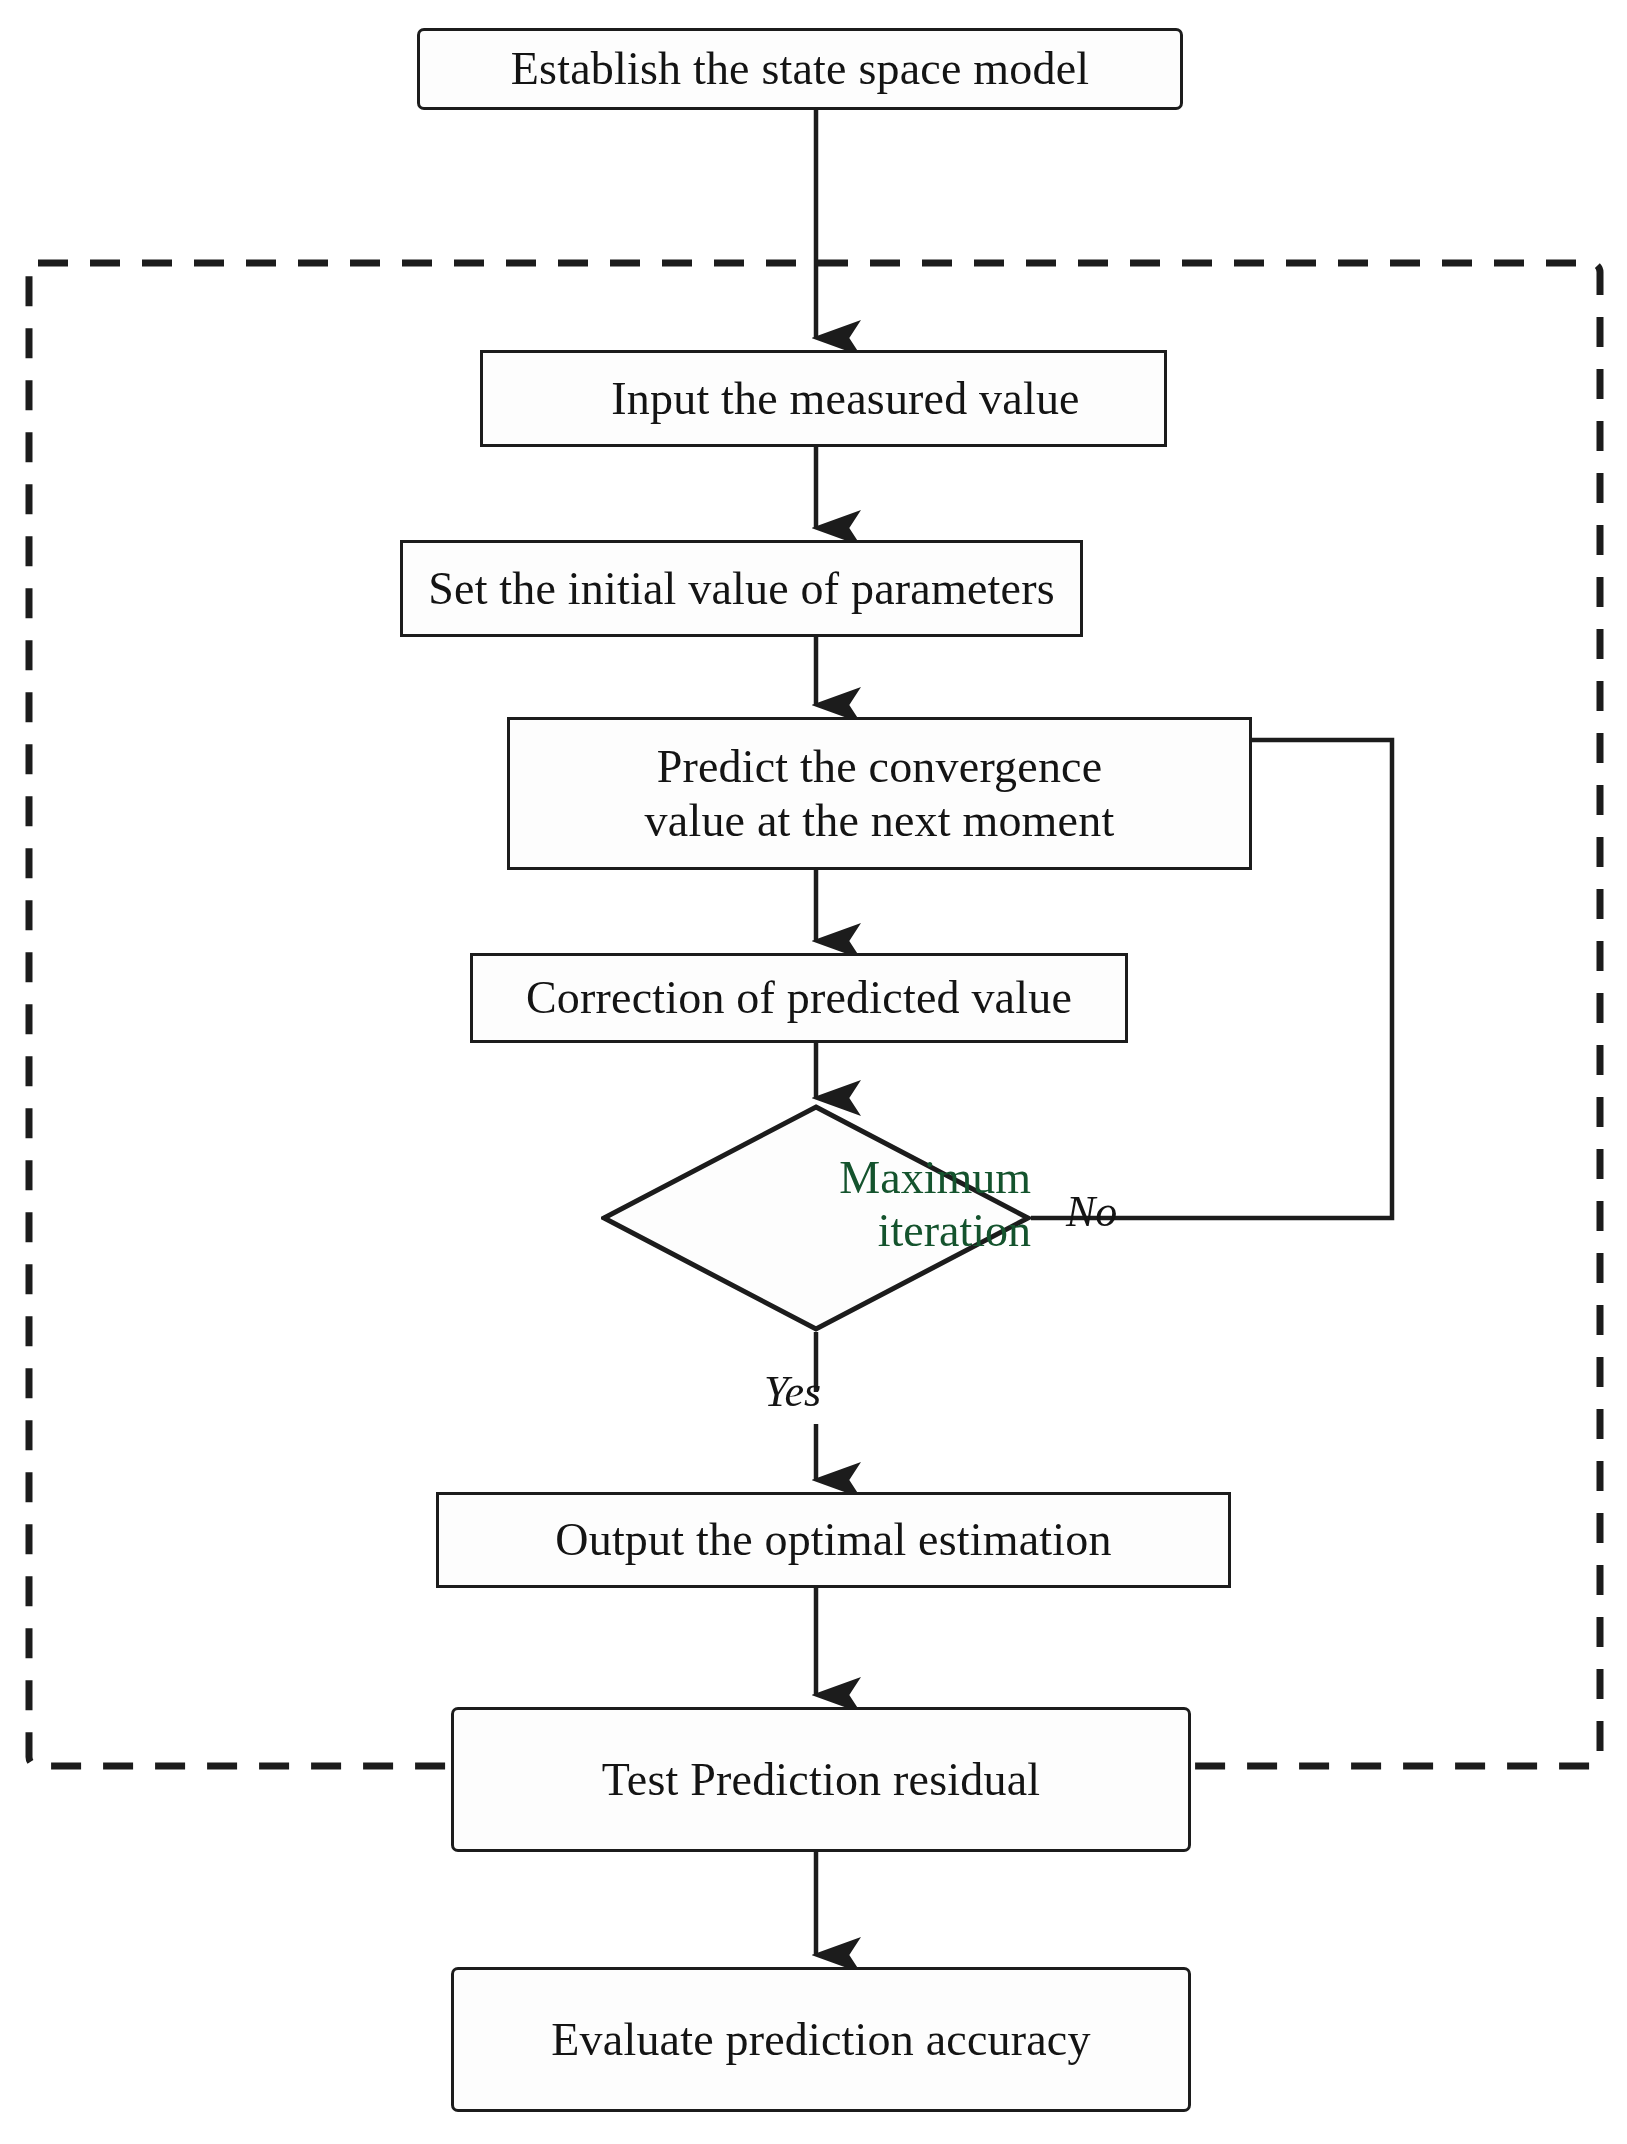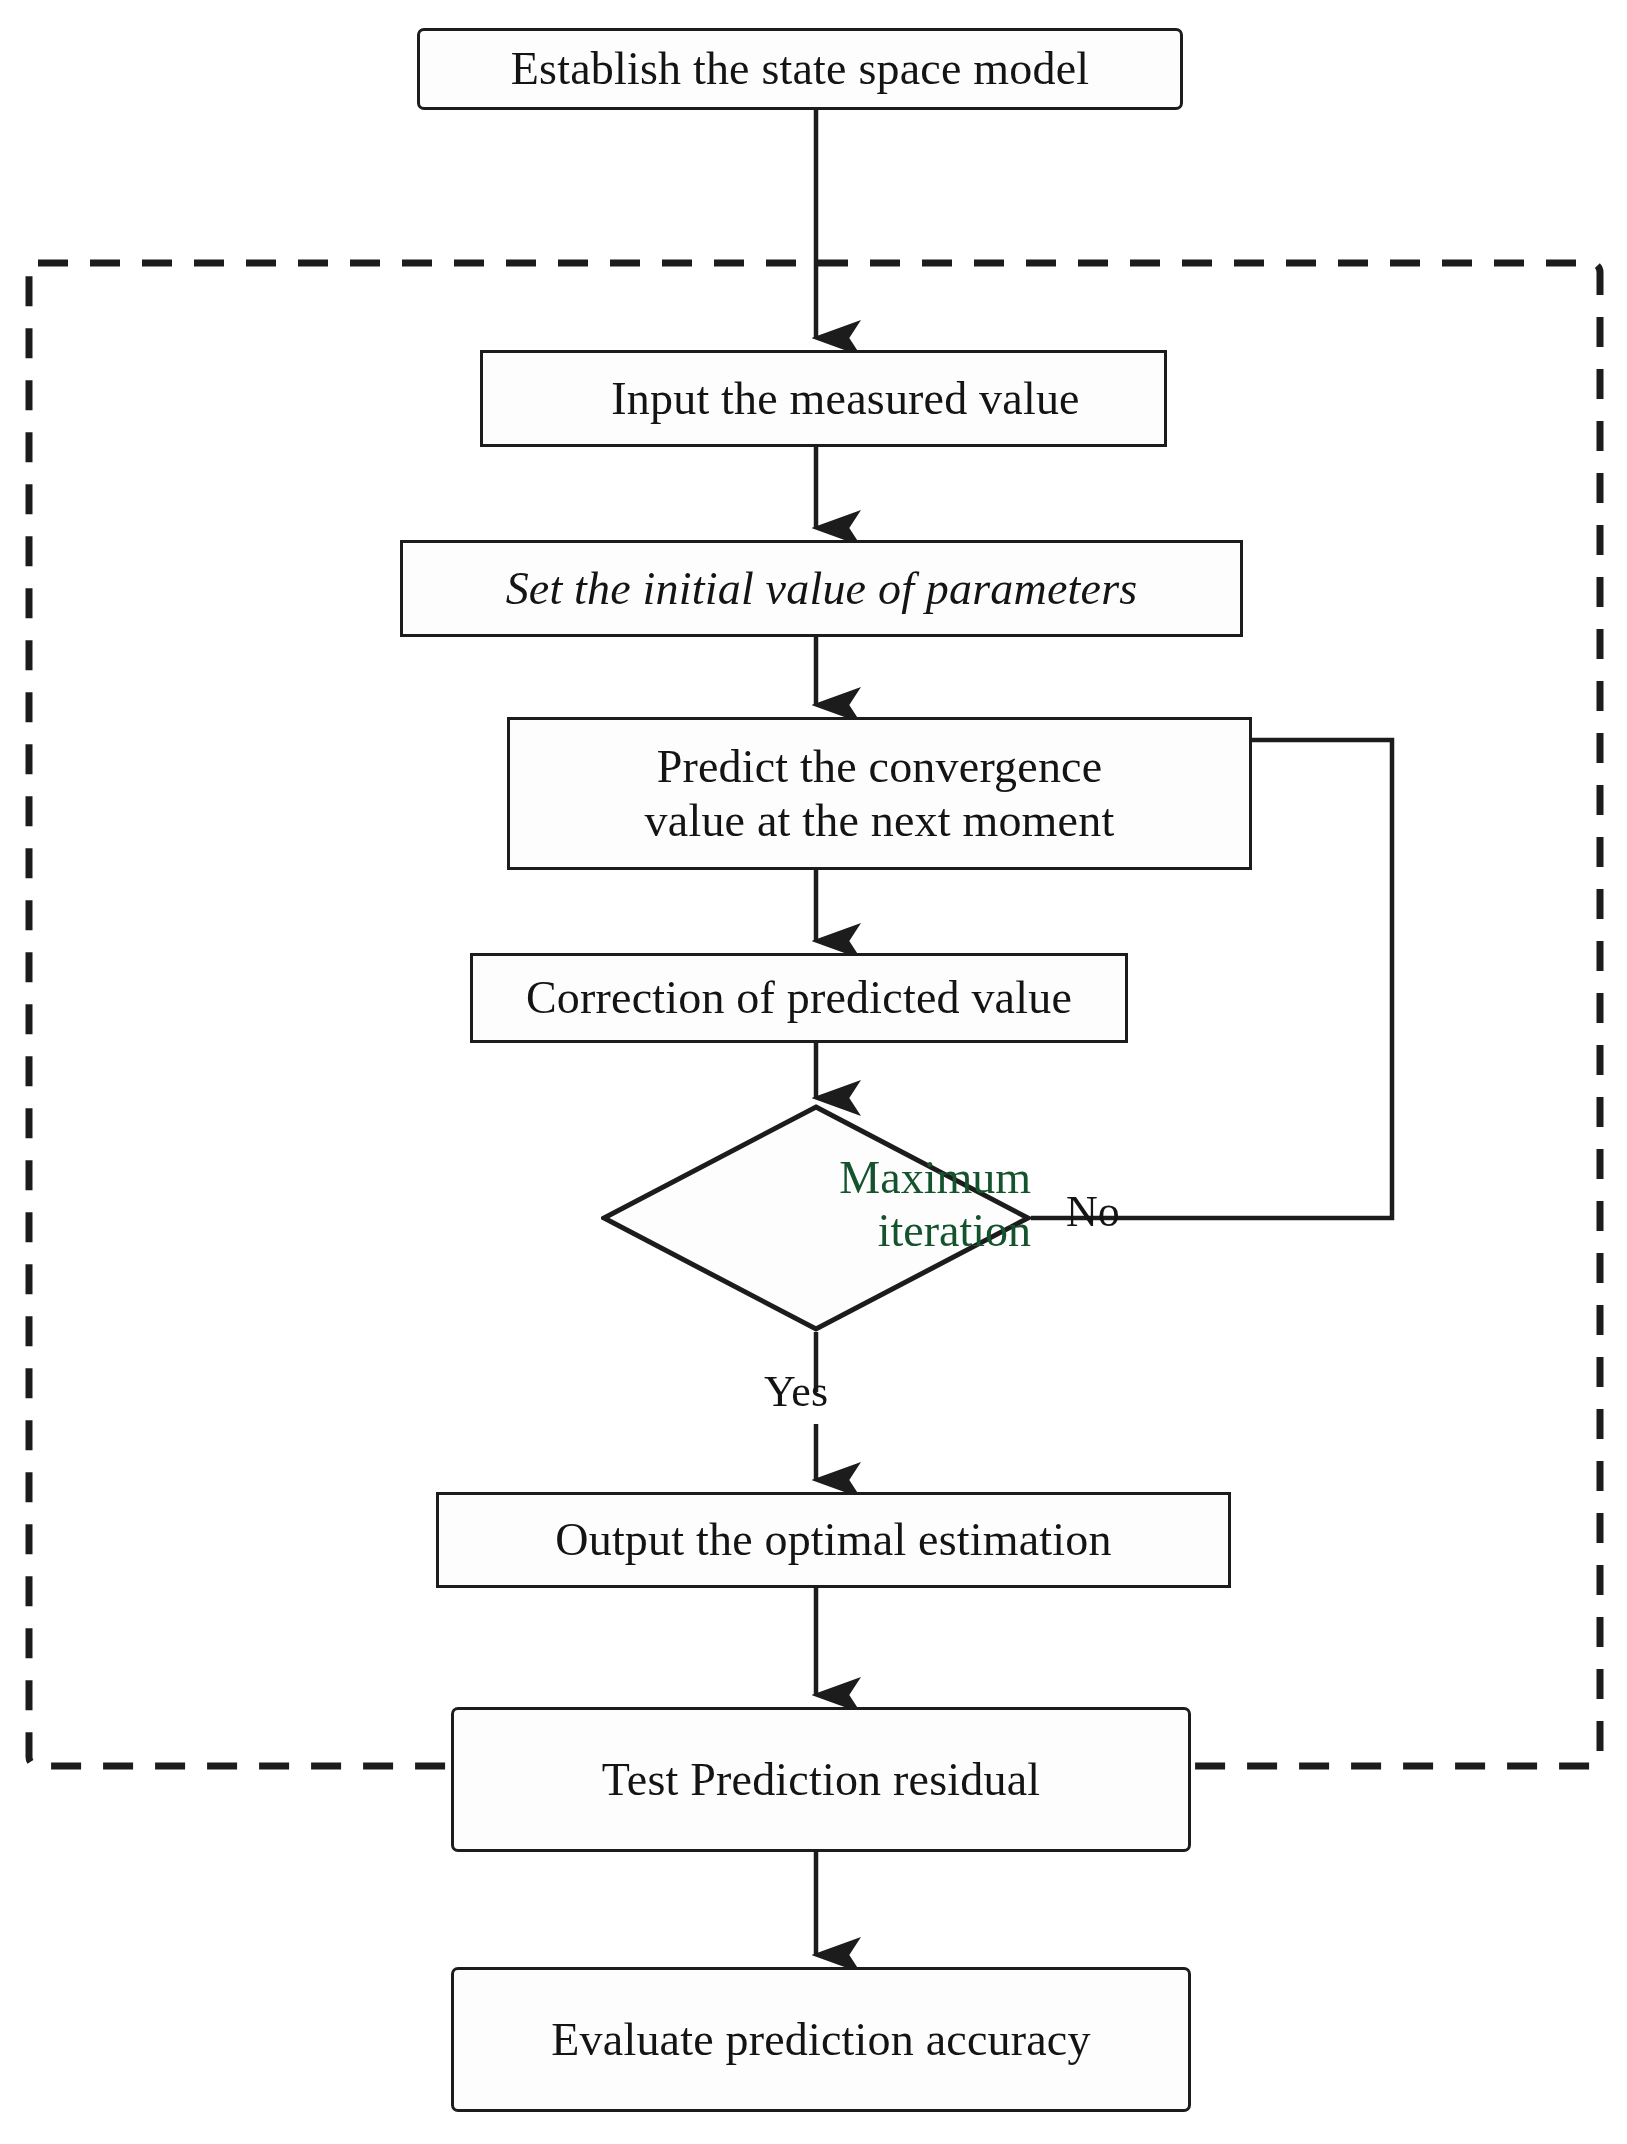--- a/index.html
+++ b/index.html
@@ -53,20 +53,21 @@
     white-space: pre-line;
     pointer-events: none;
   }
   .edge-label {
     position: absolute;
     color: #141414;
     font-family: "Liberation Serif", "DejaVu Serif", serif;
     font-size: 44px;
     line-height: 1;
     white-space: nowrap;
+    font-style: italic;
   }
 </style>
 </head>
 <body>
 
 <div id="canvas">
 
   <svg id="flow-svg" viewBox="0 0 1627 2144">
     <defs>
       <marker id="arrowhead" markerWidth="9" markerHeight="11" refX="4.4" refY="10" orient="auto" markerUnits="strokeWidth">
@@ -93,21 +94,21 @@
 
     <line x1="816" y1="1588" x2="816" y2="1695" stroke="#1c1c1c" stroke-width="4.5" marker-end="url(#arrowhead)"></line>
 
     <line x1="816" y1="1852" x2="816" y2="1955" stroke="#1c1c1c" stroke-width="4.5" marker-end="url(#arrowhead)"></line>
   </svg>
 
   <div class="node-box rounded" style="left:417px; top:28px; width:766px; height:82px;">Establish the state space model</div>
 
   <div class="node-box" style="left:480px; top:350px; width:687px; height:97px;padding-left:44px;">Input the measured value</div>
 
-  <div class="node-box" style="left:400px; top:540px; width:843px; height:97px;font-style:italic;">Set the initial value of parameters</div>
+  <div class="node-box" style="left:400px; top:540px; width:683px; height:97px;">Set the initial value of parameters</div>
 
   <div class="node-box" style="left:507px; top:717px; width:745px; height:153px;">Predict the convergence
 value at the next moment</div>
 
   <div class="node-box" style="left:470px; top:953px; width:658px; height:90px;">Correction of predicted value</div>
 
   <svg style="position:absolute; left:601px; top:1104px; width:430px; height:228px;" viewBox="0 0 430 228">
     <polygon points="215,3 427,114 215,225 3,114" fill="#fdfdfd" stroke="#1c1c1c" stroke-width="5"></polygon>
   </svg>
   <div class="decision-label" style="left:601px; top:1151px; width:430px;">Maximum

